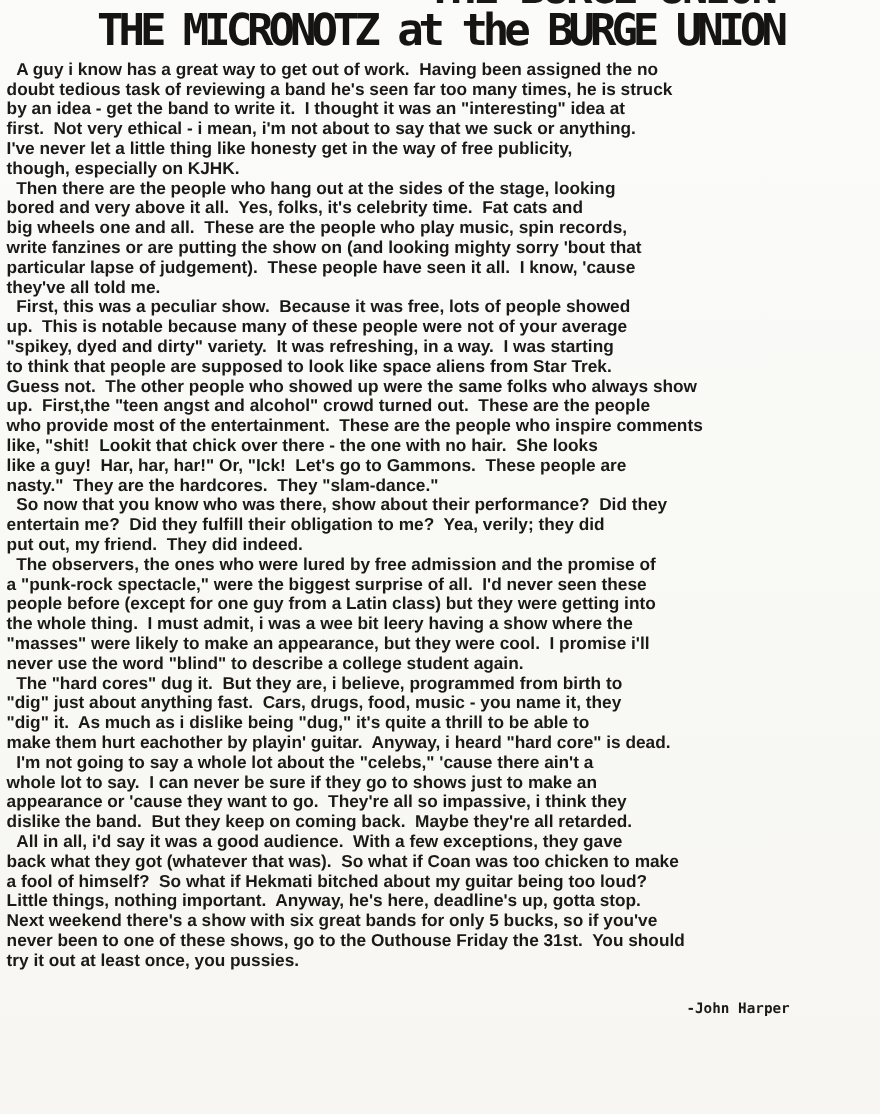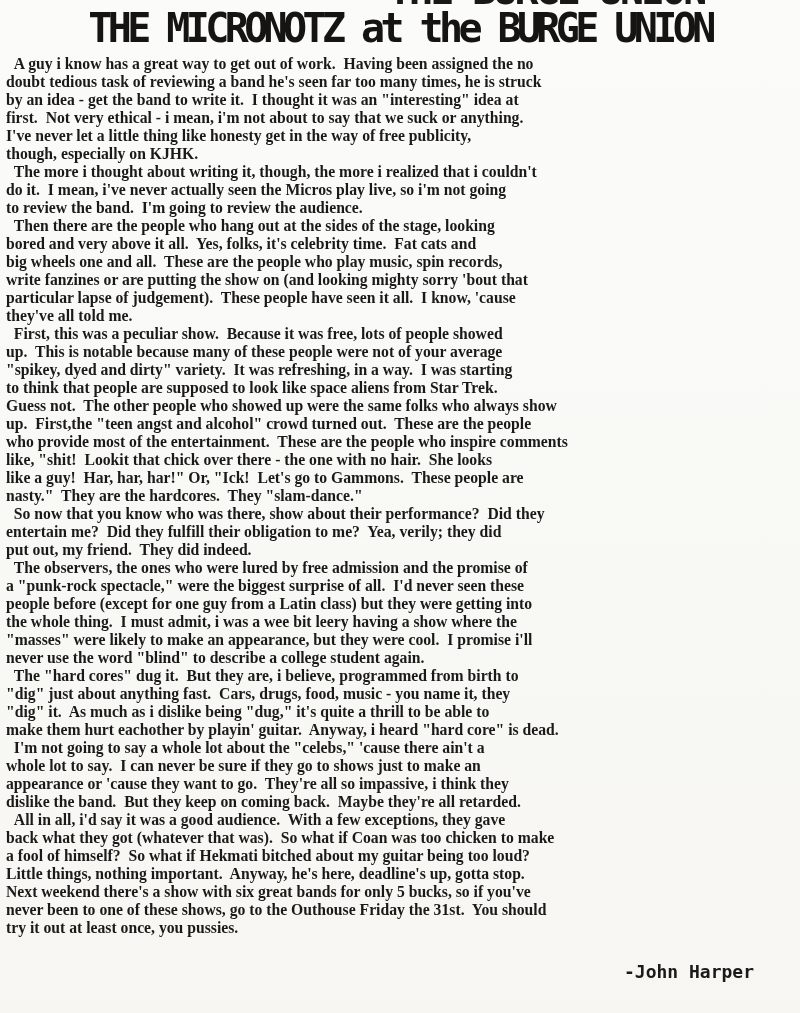--- a/index.html
+++ b/index.html
@@ -49,33 +49,33 @@
     font-size: 40px;
     letter-spacing: -4.6px;
     line-height: 44px;
     color: #161412;
     white-space: nowrap;
   }
   .article {
     padding: 5px 4px 0 6px;
   }
   .para {
-    font-family: Liberation Serif, serif;
+    font-family: Liberation Sans, sans-serif;
     font-weight: bold;
     font-size: 15.7px;
     line-height: 18px;
     letter-spacing: 0;
     white-space: pre-wrap;
     color: #1c1a18;
     margin: 0;
   }
   .signature {
     font-family: "DejaVu Sans Mono", monospace;
     font-weight: bold;
-    font-size: 18px;
+    font-size: 13px;
     line-height: 18px;
     color: #1c1a18;
     margin-top: 26px;
     margin-left: 618px;
     white-space: nowrap;
   }
 </style>
 </head>
 <body>
 
@@ -87,23 +87,20 @@
 
   <h1 class="title">THE MICRONOTZ at the BURGE UNION</h1>
 
   <div class="article">
     <p class="para">  A guy i know has a great way to get out of work.  Having been assigned the no
 doubt tedious task of reviewing a band he's seen far too many times, he is struck
 by an idea - get the band to write it.  I thought it was an "interesting" idea at
 first.  Not very ethical - i mean, i'm not about to say that we suck or anything.
 I've never let a little thing like honesty get in the way of free publicity,
 though, especially on KJHK.</p>
-    <p class="para">  The more i thought about writing it, though, the more i realized that i couldn't
-do it.  I mean, i've never actually seen the Micros play live, so i'm not going
-to review the band.  I'm going to review the audience.</p>
     <p class="para">  Then there are the people who hang out at the sides of the stage, looking
 bored and very above it all.  Yes, folks, it's celebrity time.  Fat cats and
 big wheels one and all.  These are the people who play music, spin records,
 write fanzines or are putting the show on (and looking mighty sorry 'bout that
 particular lapse of judgement).  These people have seen it all.  I know, 'cause
 they've all told me.</p>
     <p class="para">  First, this was a peculiar show.  Because it was free, lots of people showed
 up.  This is notable because many of these people were not of your average
 "spikey, dyed and dirty" variety.  It was refreshing, in a way.  I was starting
 to think that people are supposed to look like space aliens from Star Trek.

